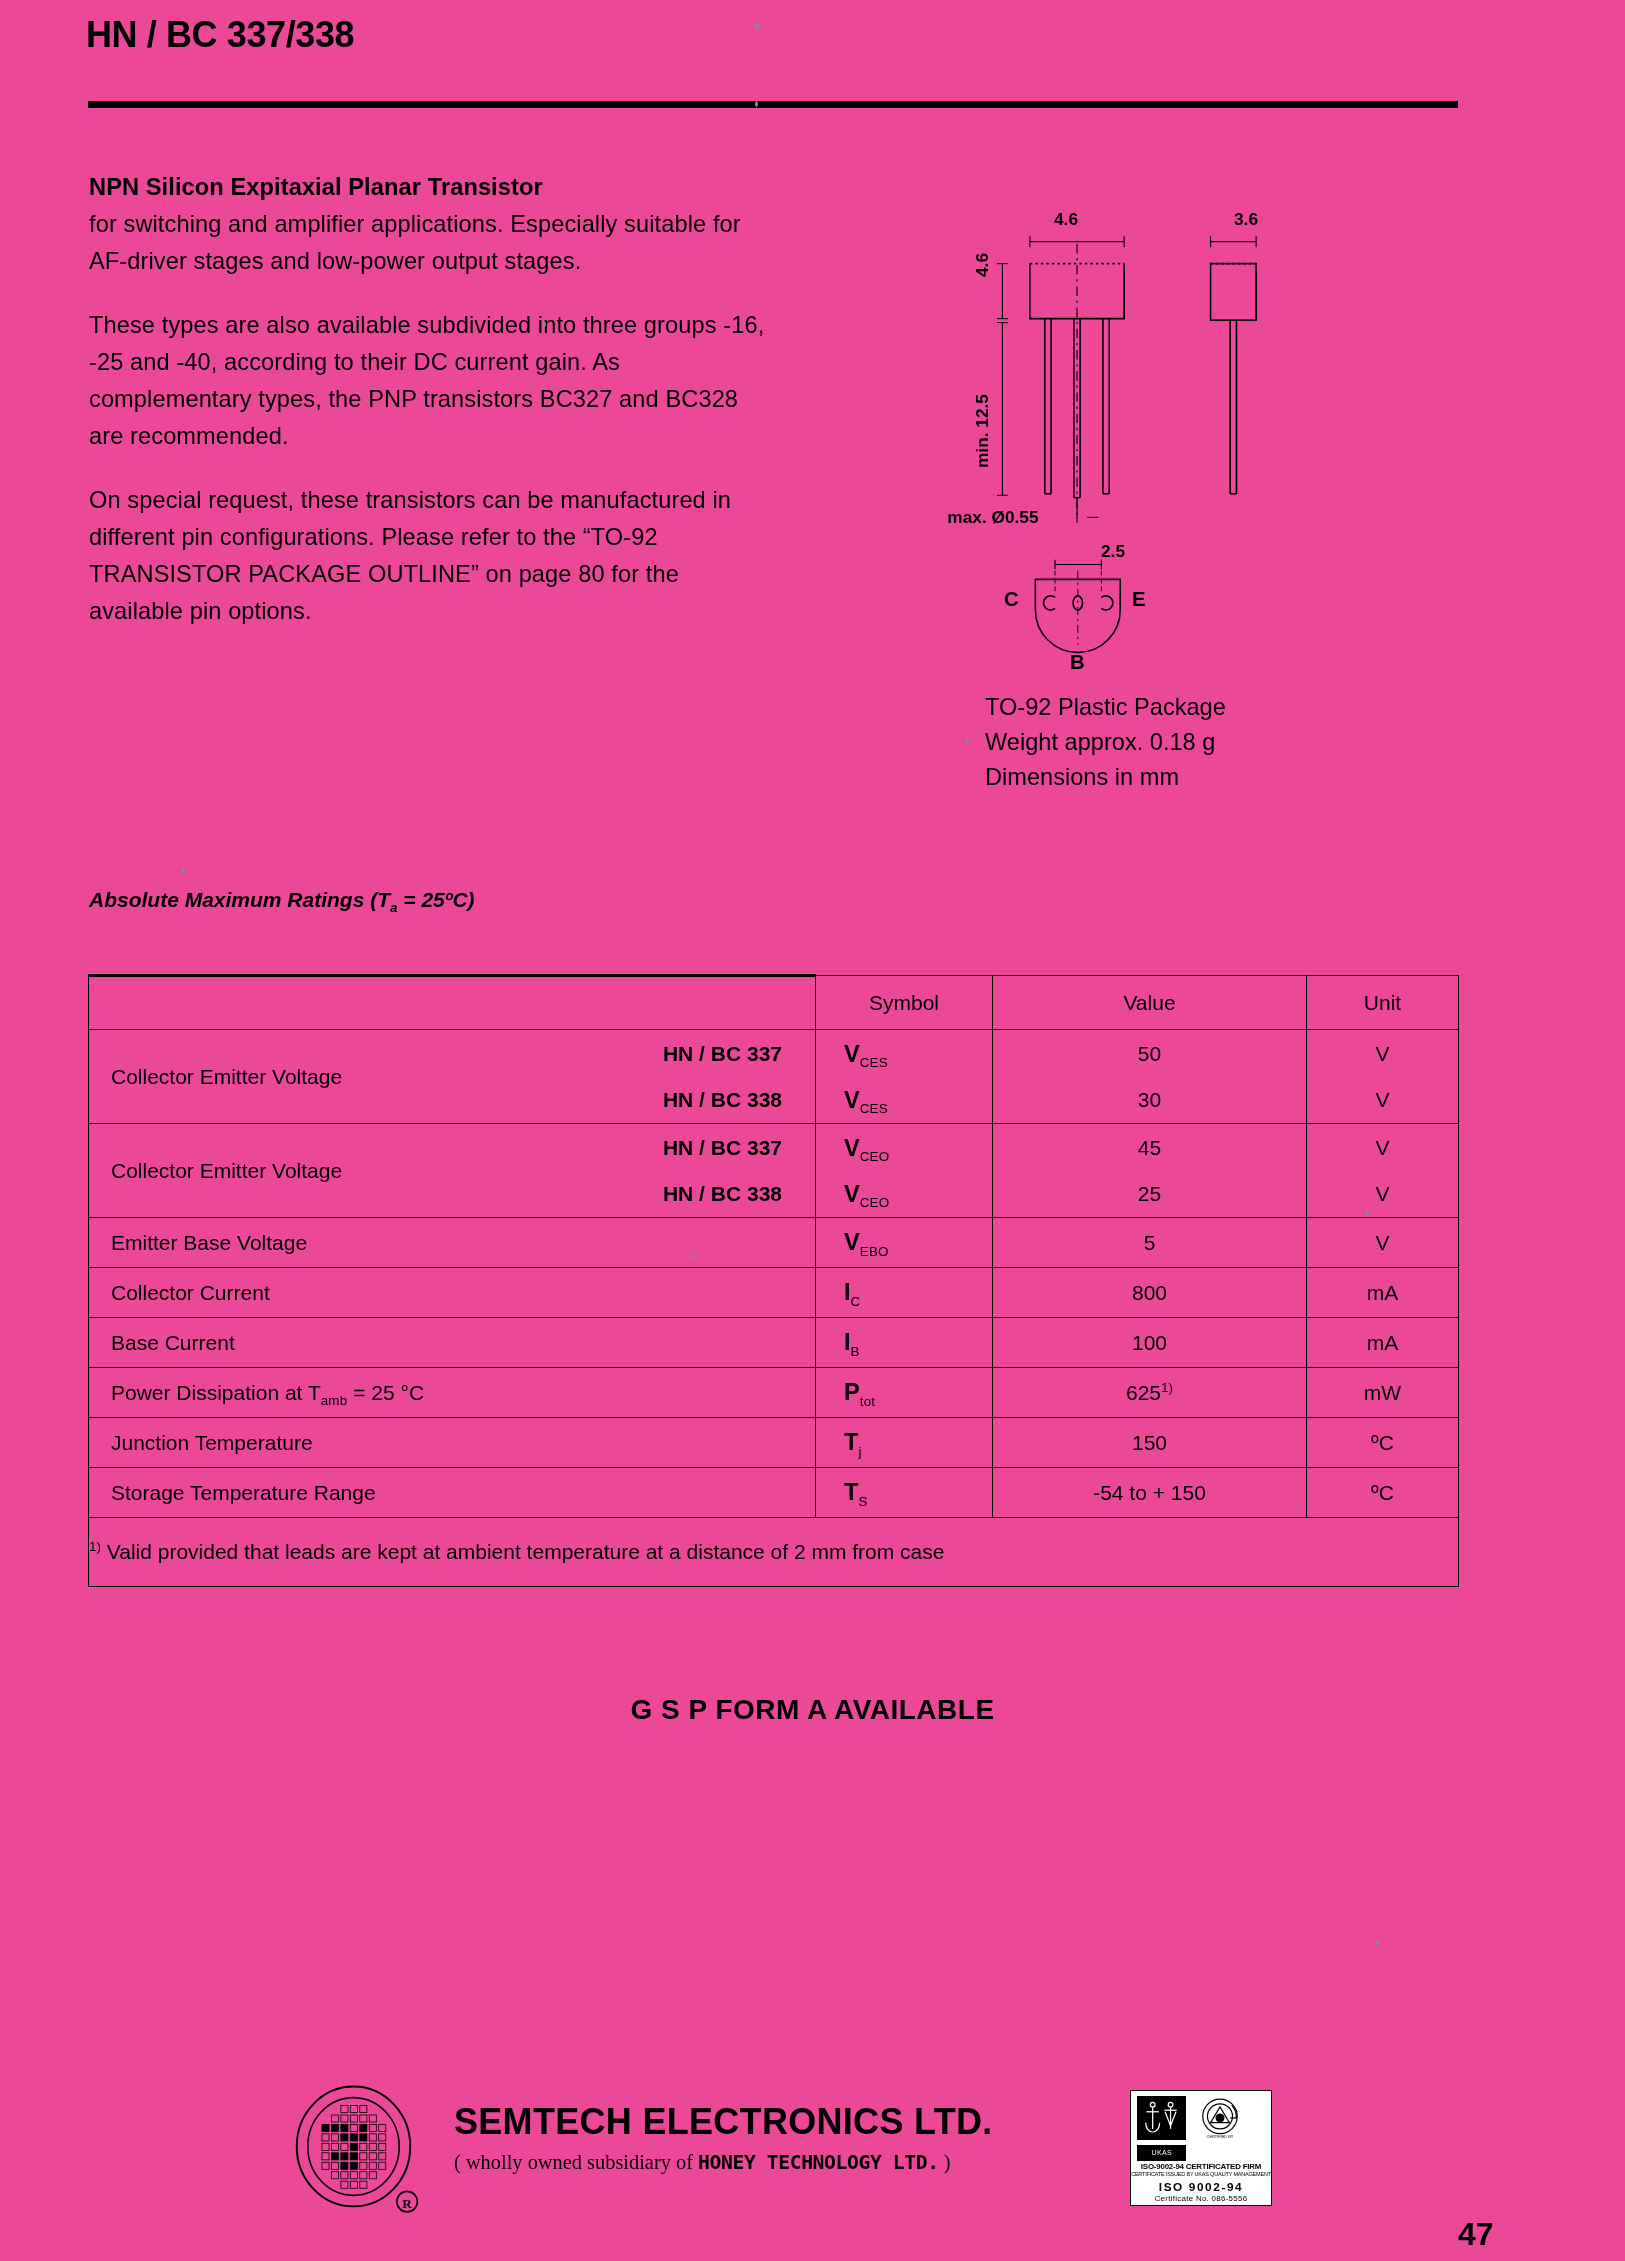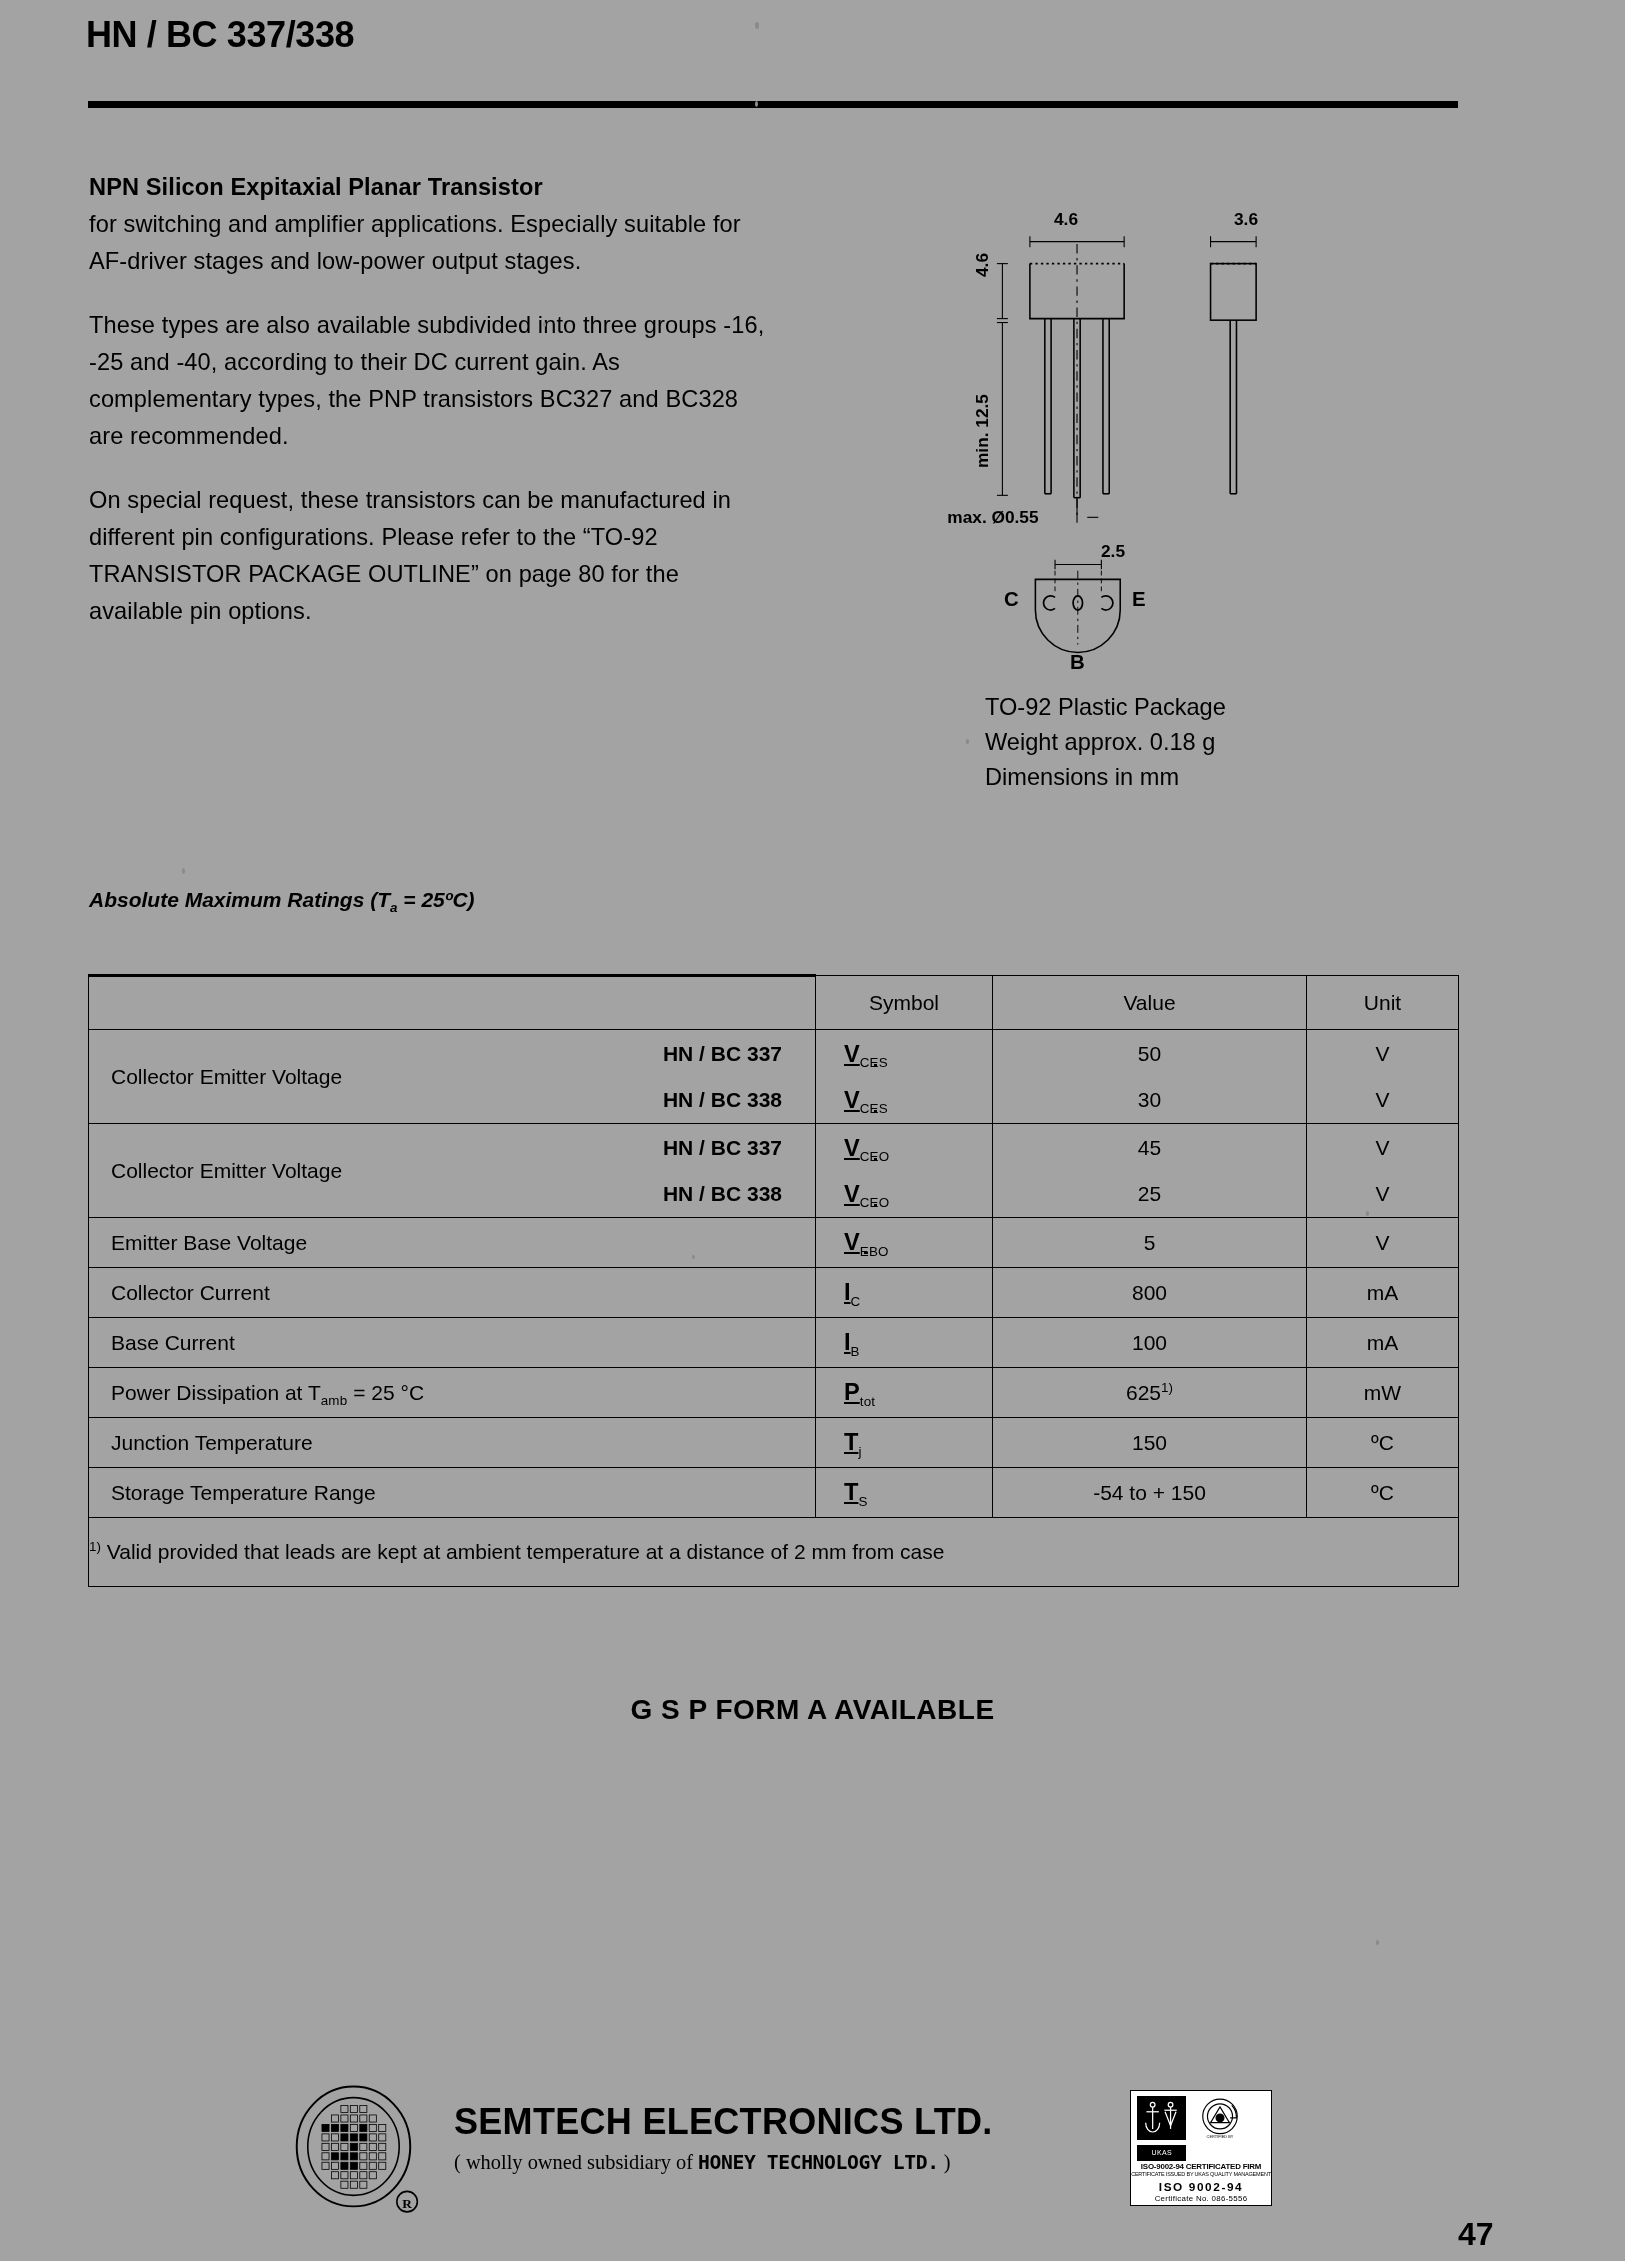--- a/index.html
+++ b/index.html
@@ -8,21 +8,21 @@
     background: #ffffff;
   }
   body {
     font-family: "Liberation Sans", sans-serif;
     color: #000000;
   }
   .page {
     position: relative;
     width: 1625px;
     height: 2261px;
-    background: #a3a3a3;
+    background: #ec4899;
     overflow: hidden;
   }
 
   
   .doc-title {
     position: absolute;
     left: 86px;
     top: 14px;
     font-size: 36px;
     font-weight: bold;
@@ -146,21 +146,21 @@
     position: relative;
     top: 5.5px;
     letter-spacing: 0.2px;
   }
   .supsm {
     font-size: 13.4px;
     vertical-align: baseline;
     position: relative;
     top: -7.9px;
   }
-  .symcell { font-size: 23.6px; text-decoration: underline; }
+  .symcell { font-size: 23.6px; }
   .symcell .sub2 { font-weight: normal; }
   .bold-sym { font-weight: bold; }
 
   .dual-line {
     display: block;
     height: 46px;
     line-height: 46px;
   }
 
   .footnote-row td {

